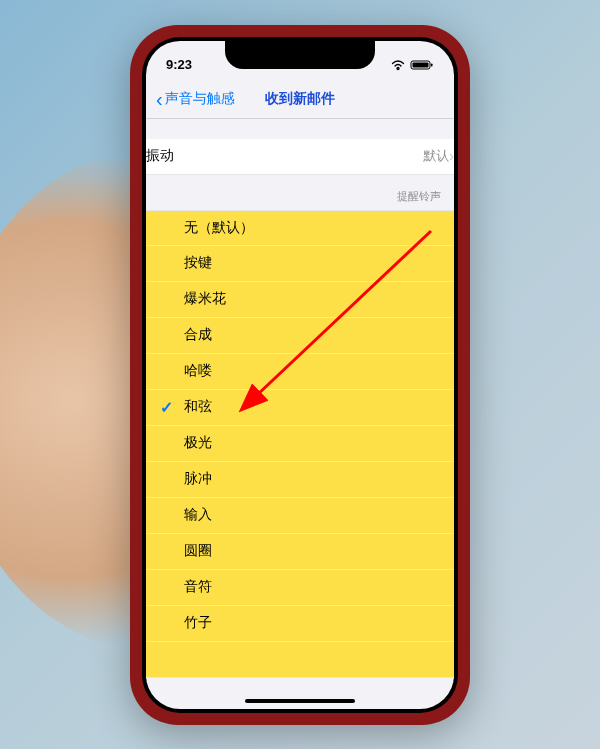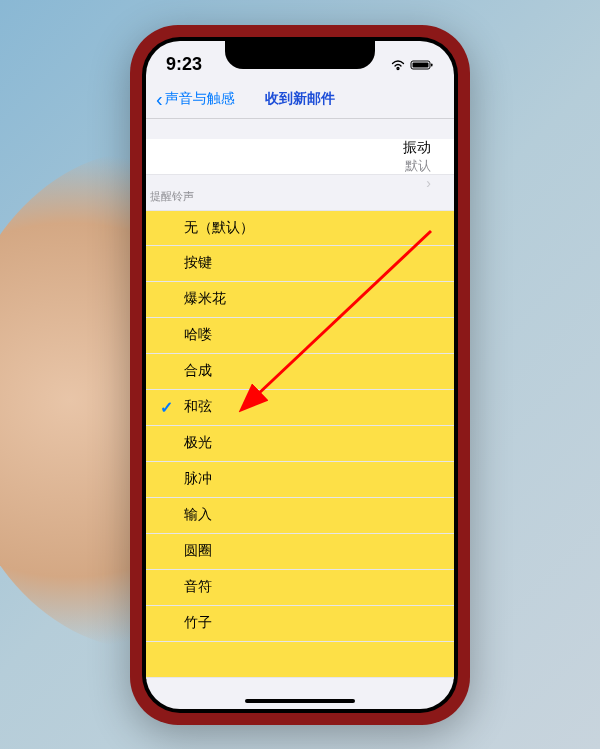--- a/index.html
+++ b/index.html
@@ -66,21 +66,21 @@
       border-radius: 0 0 18px 18px;
       z-index: 100;
     }
     
     .status-bar {
       height: 40px;
       display: flex;
       justify-content: space-between;
       align-items: center;
       padding: 8px 20px 0;
-      font-size: 18px;
+      font-size: 13px;
       font-weight: 600;
       color: #000;
     }
     
     .status-right {
       display: flex;
       align-items: center;
       gap: 4px;
     }
     
@@ -125,48 +125,48 @@
       overflow-y: auto;
       background: #f2f2f7;
     }
     
     .section-gap {
       height: 20px;
     }
     
     .row {
       display: flex;
-      align-items: flex-end;
+      align-items: center;
       height: 36px;
-      padding: 0 23px;
+      padding: 0 0;
       background: #fff;
       border-bottom: 0.5px solid #e5e5ea;
       font-size: 14px;
-      flex-direction: column;
     }
     
     .row-label {
       flex: 1;
       color: #000;
     }
     
     .row-value {
       color: #8e8e93;
       font-size: 13px;
     }
     
     .chevron-right {
       color: #c7c7cc;
       font-size: 14px;
     }
     
     .section-header {
-      padding: 14px 4px 6px;
+      padding: 14px 13px 6px;
       font-size: 11px;
       color: #8e8e93;
+      text-align: right;
     }
     
     .list-row {
       display: flex;
       align-items: center;
       height: 36px;
       padding: 0 14px 0 38px;
       background: #fde047;
       border-bottom: 0.5px solid #e5e5ea;
       font-size: 14px;
@@ -255,24 +255,24 @@
             <div class="list-row first">
               <span>无（默认）</span>
             </div>
             <div class="list-row">
               <span>按键</span>
             </div>
             <div class="list-row">
               <span>爆米花</span>
             </div>
             <div class="list-row">
+              <span>合成</span>
+            </div>
+            <div class="list-row">
               <span>哈喽</span>
-            </div>
-            <div class="list-row">
-              <span>合成</span>
             </div>
             <div class="list-row">
               <span class="checkmark">✓</span>
               <span>和弦</span>
             </div>
             <div class="list-row">
               <span>极光</span>
             </div>
             <div class="list-row">
               <span>脉冲</span>

